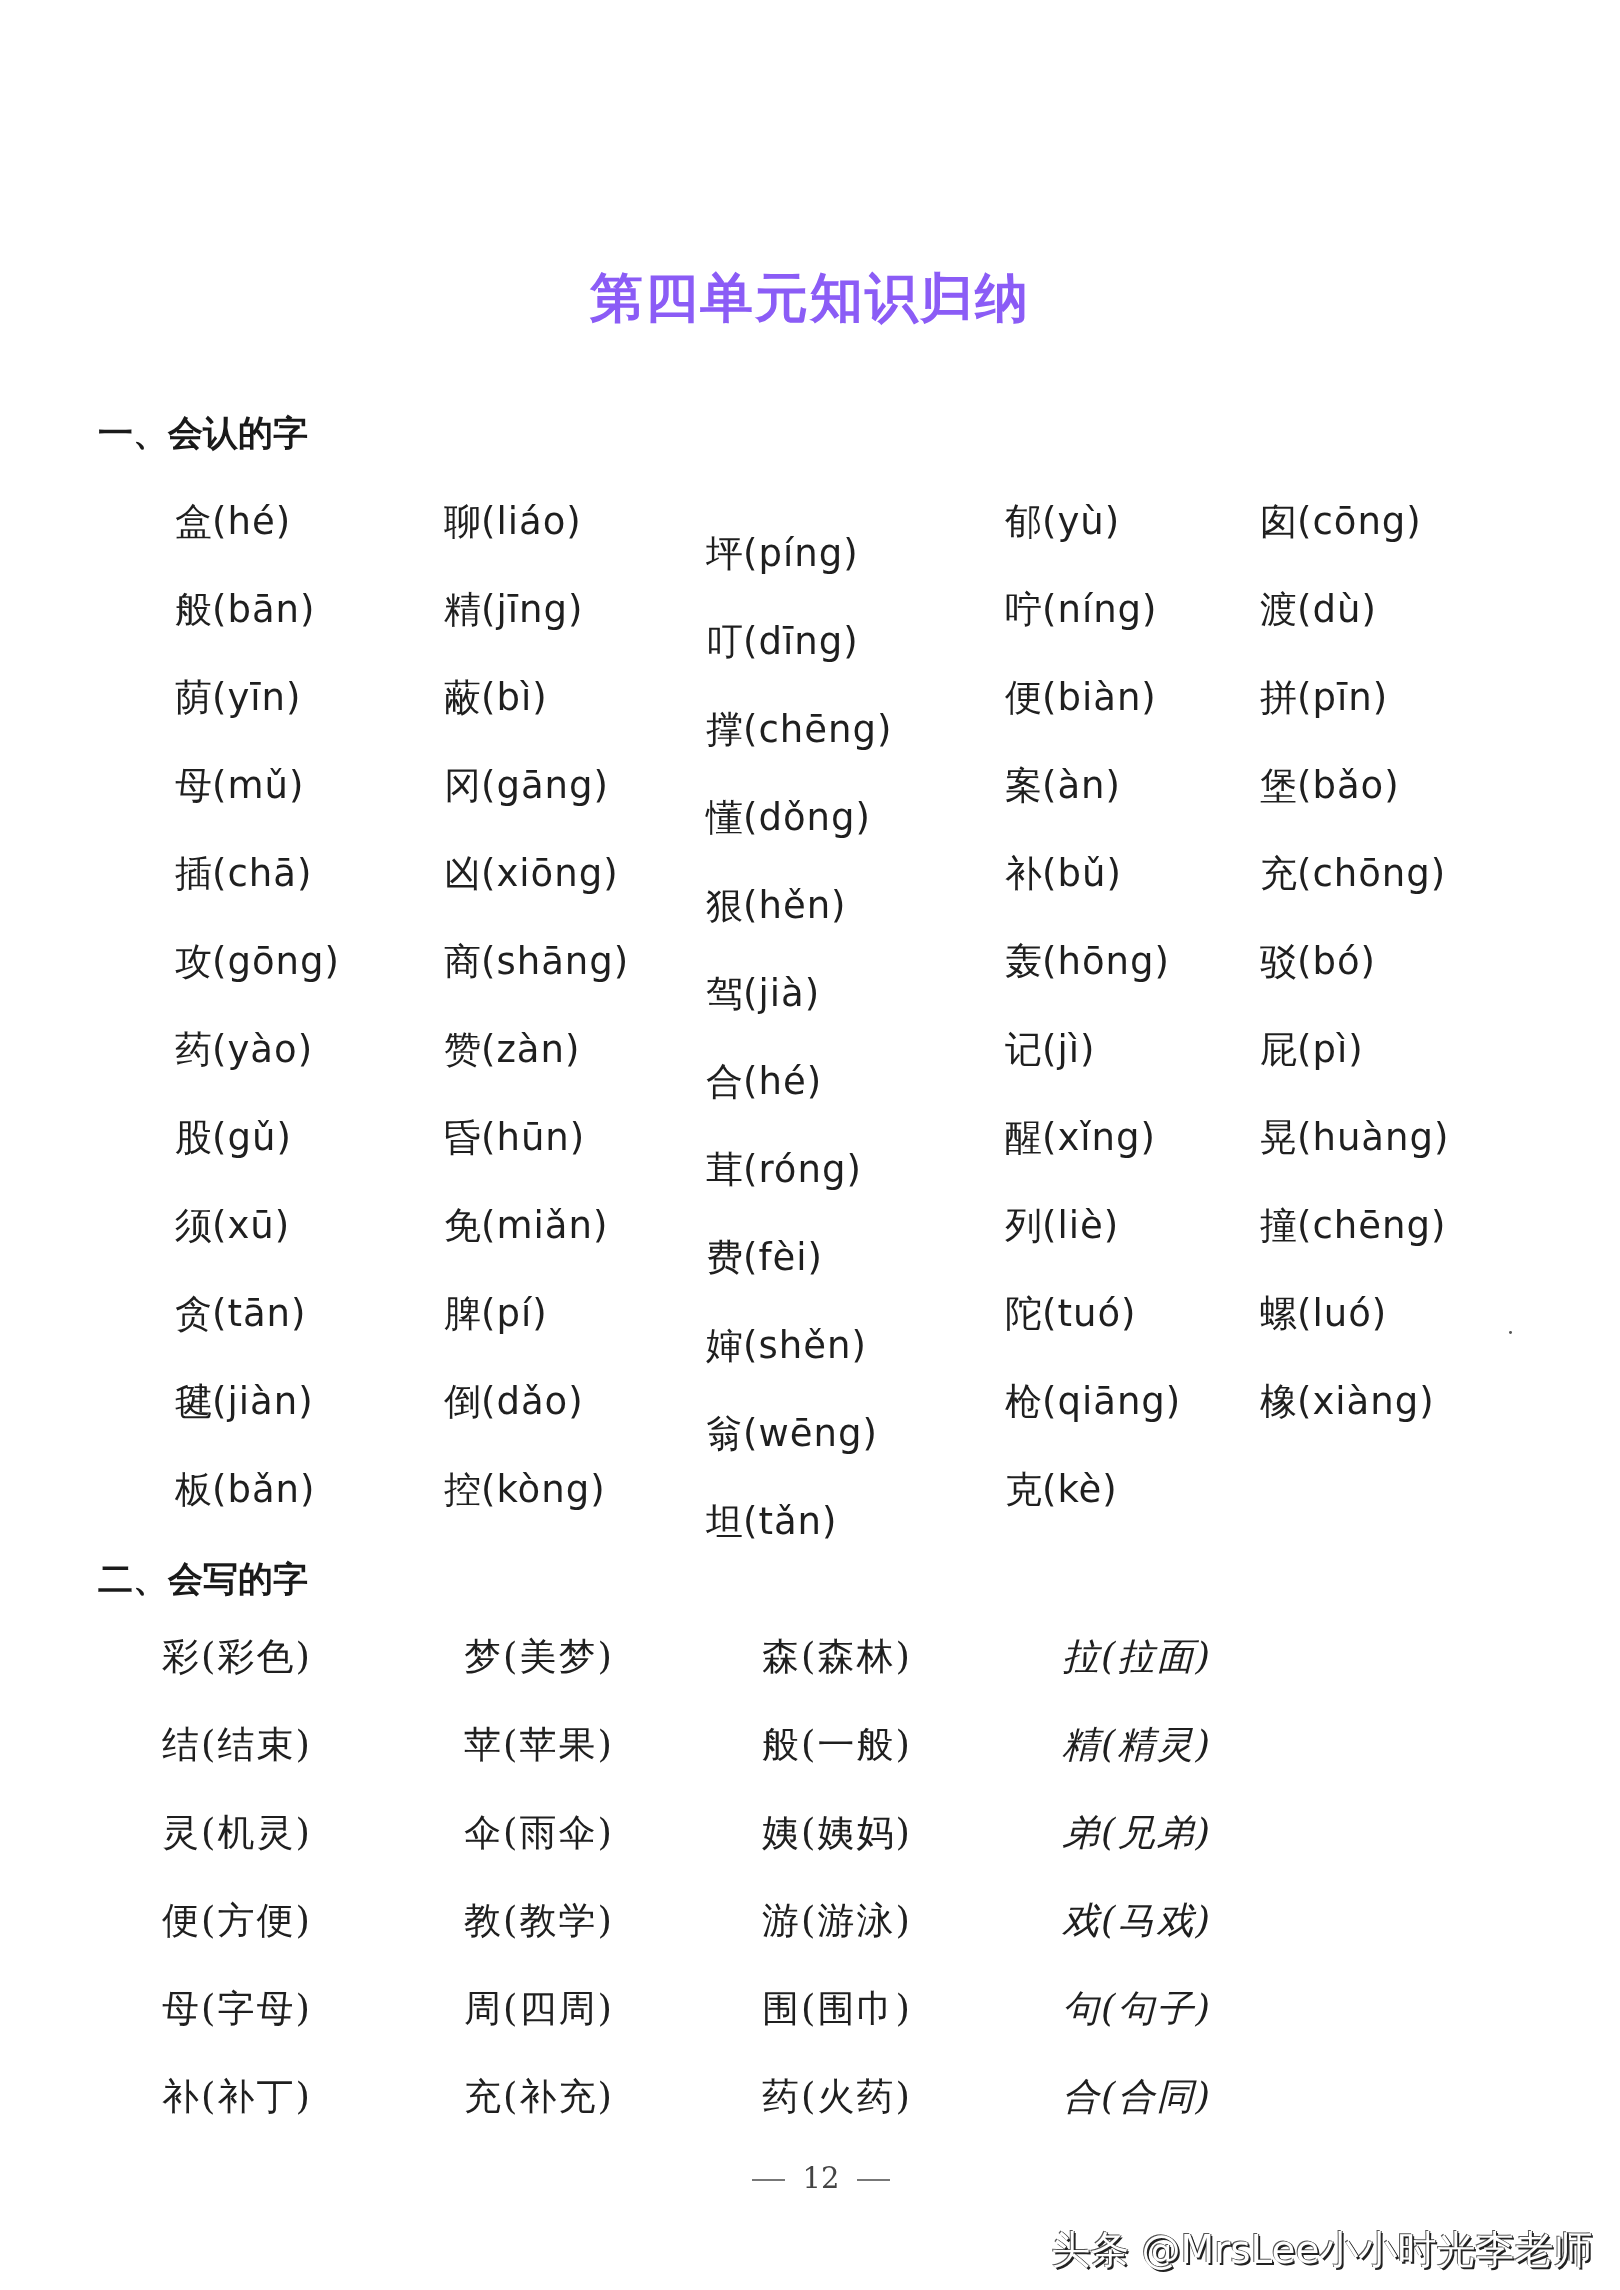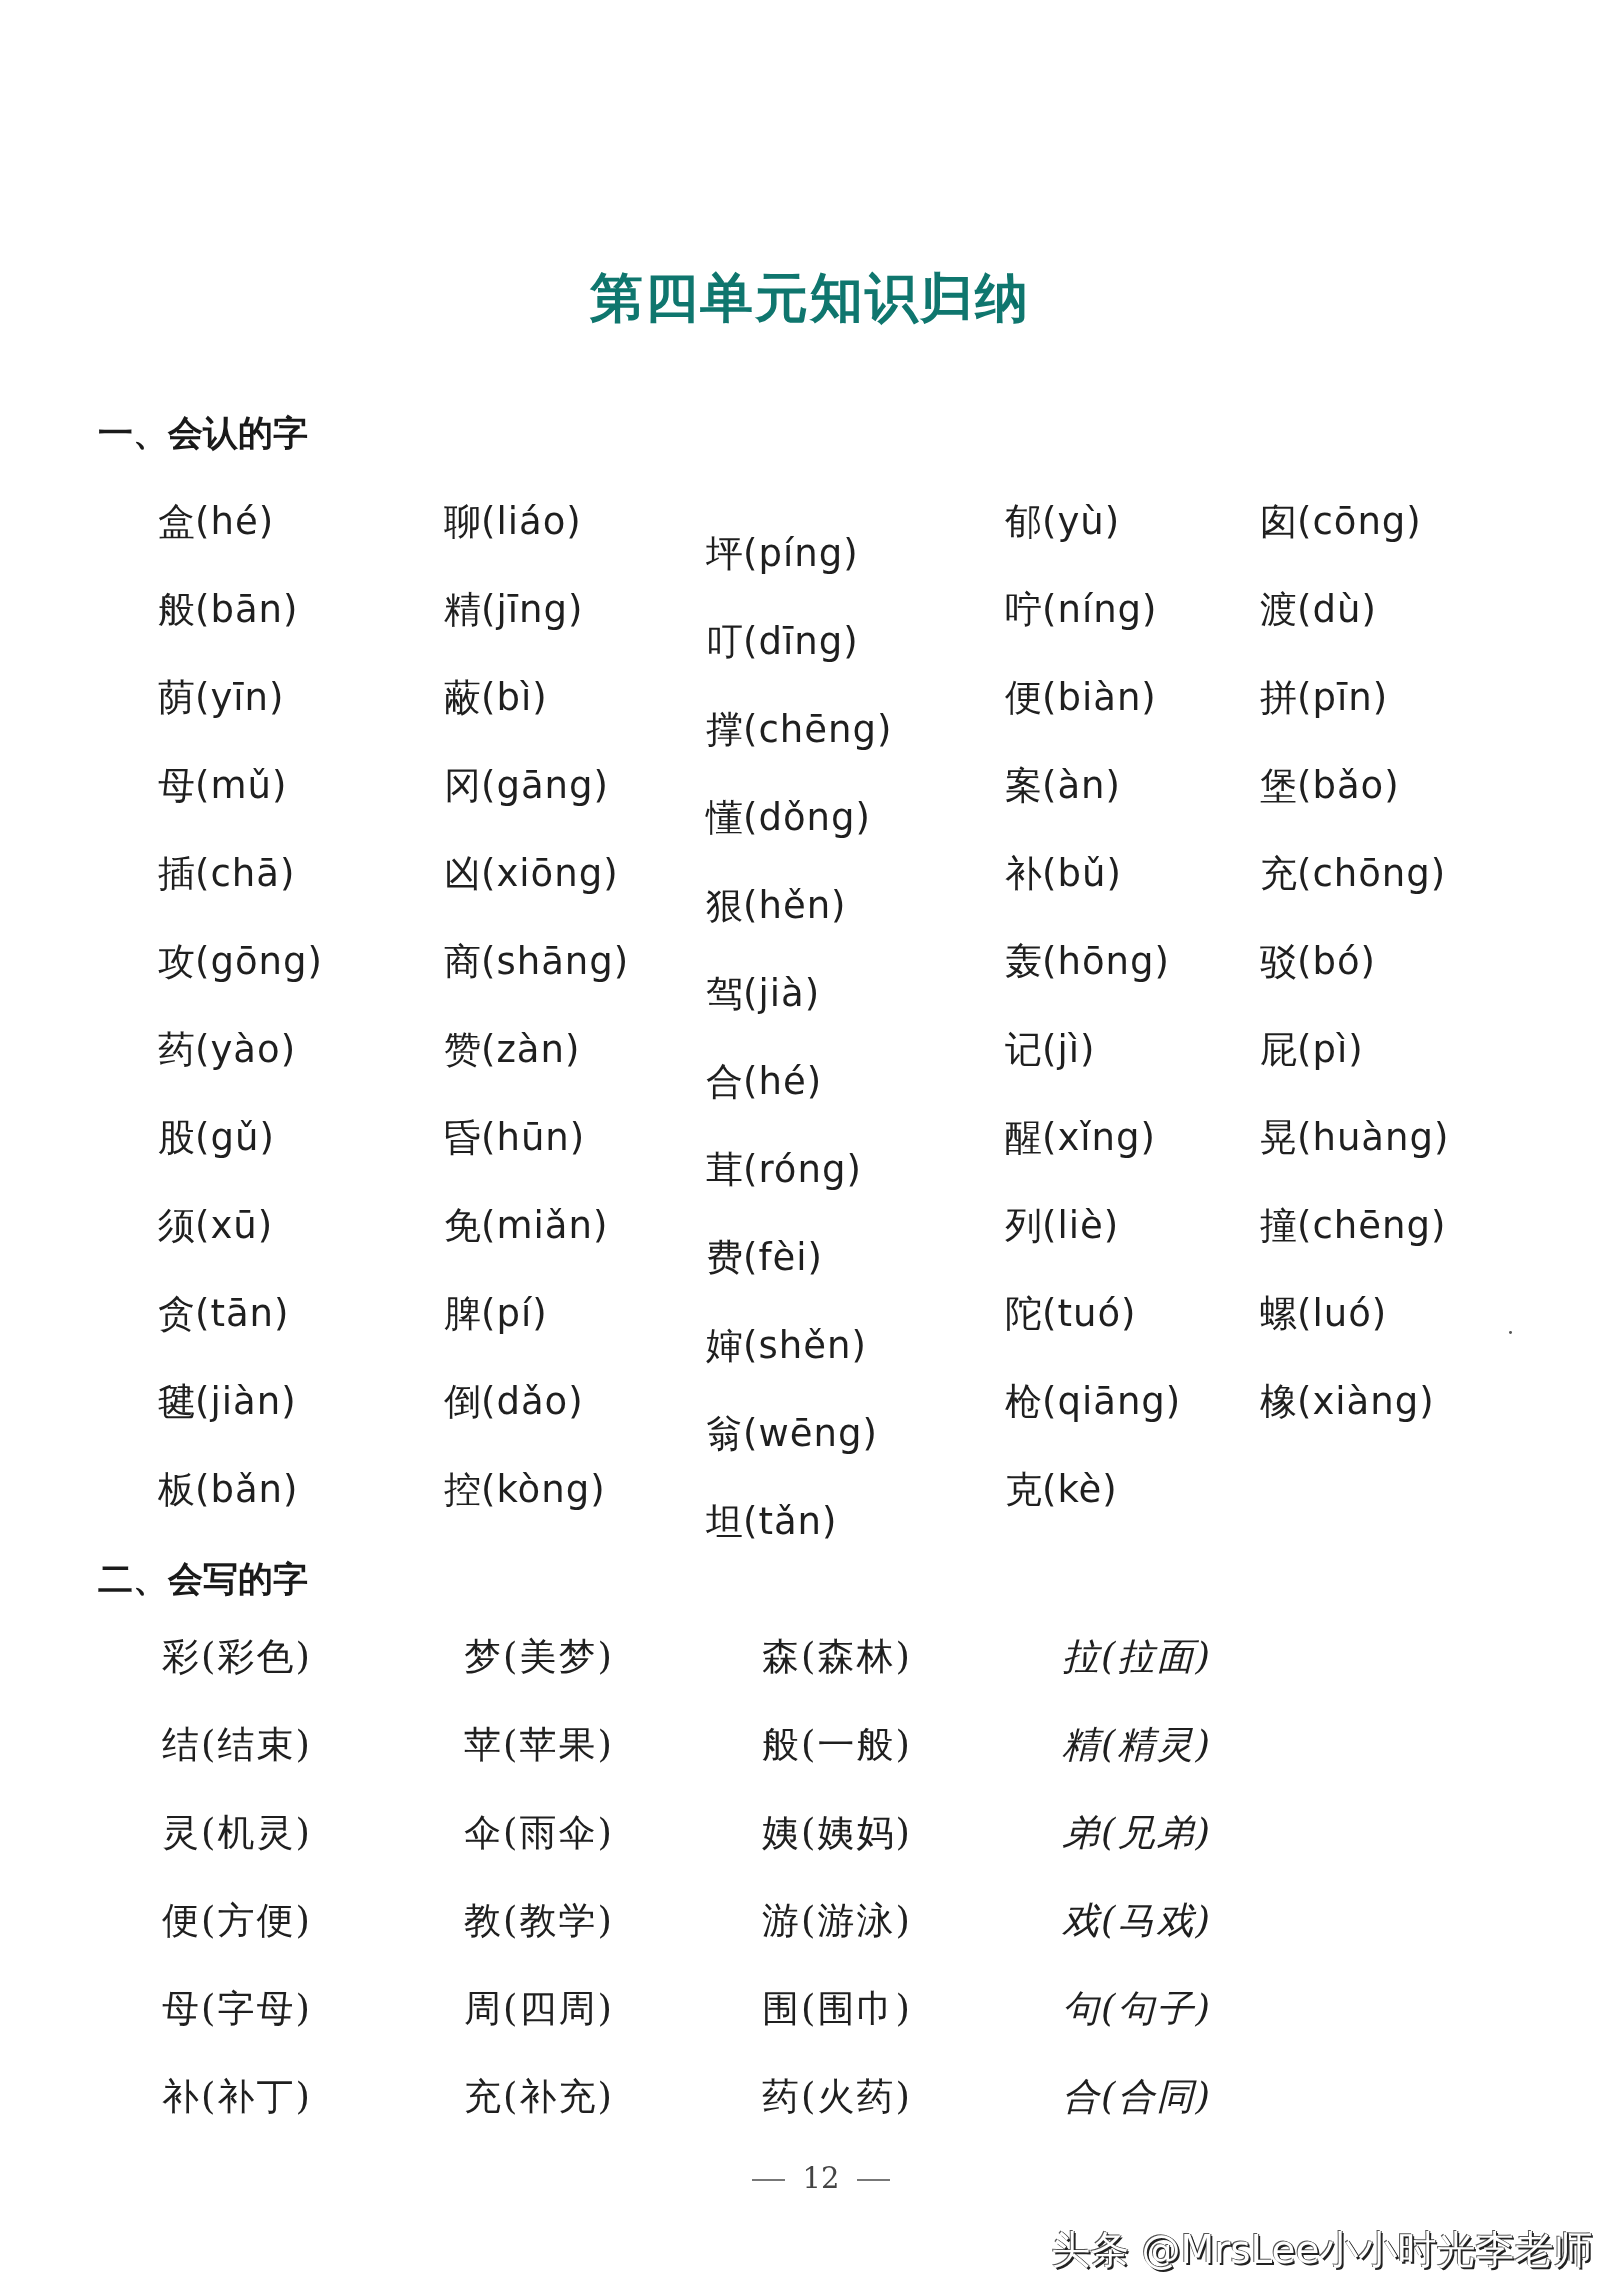--- a/index.html
+++ b/index.html
@@ -17,21 +17,21 @@
     .page-title {
       position: absolute;
       left: 0;
       width: 1620px;
       top: 227px;
       text-align: center;
       font-family: "DejaVu Serif", "Liberation Serif", serif;
       font-weight: bold;
       font-size: 53px;
       letter-spacing: 2px;
-      color: #0f766e;
+      color: #8b5cf6;
     }
     .section-heading {
       position: absolute;
       left: 98px;
       font-family: "DejaVu Sans", "Liberation Sans", sans-serif;
       font-weight: bold;
       font-size: 35px;
       color: #1a1a1a;
     }
     .grid {
@@ -58,21 +58,21 @@
       font-family: "DejaVu Serif", "Liberation Serif", serif;
     }
     .recognize .cell .py {
       font-family: "DejaVu Sans", "Liberation Sans", sans-serif;
       letter-spacing: 1px;
     }
     .write .cell {
       font-family: "DejaVu Serif", "Liberation Serif", serif;
       letter-spacing: 2px;
     }
-    .c1 { left: 158px; }
+    .c1 { left: 175px; }
     .c2 { left: 444px; }
     .c3 { left: 706px; margin-top: 32px; }
     .c4 { left: 1005px; }
     .c5 { left: 1260px; }
     .w1 { left: 162px; }
     .w2 { left: 464px; }
     .w3 { left: 762px; }
     .w4 { left: 1062px; font-style: italic; }
     .page-number {
       position: absolute;

